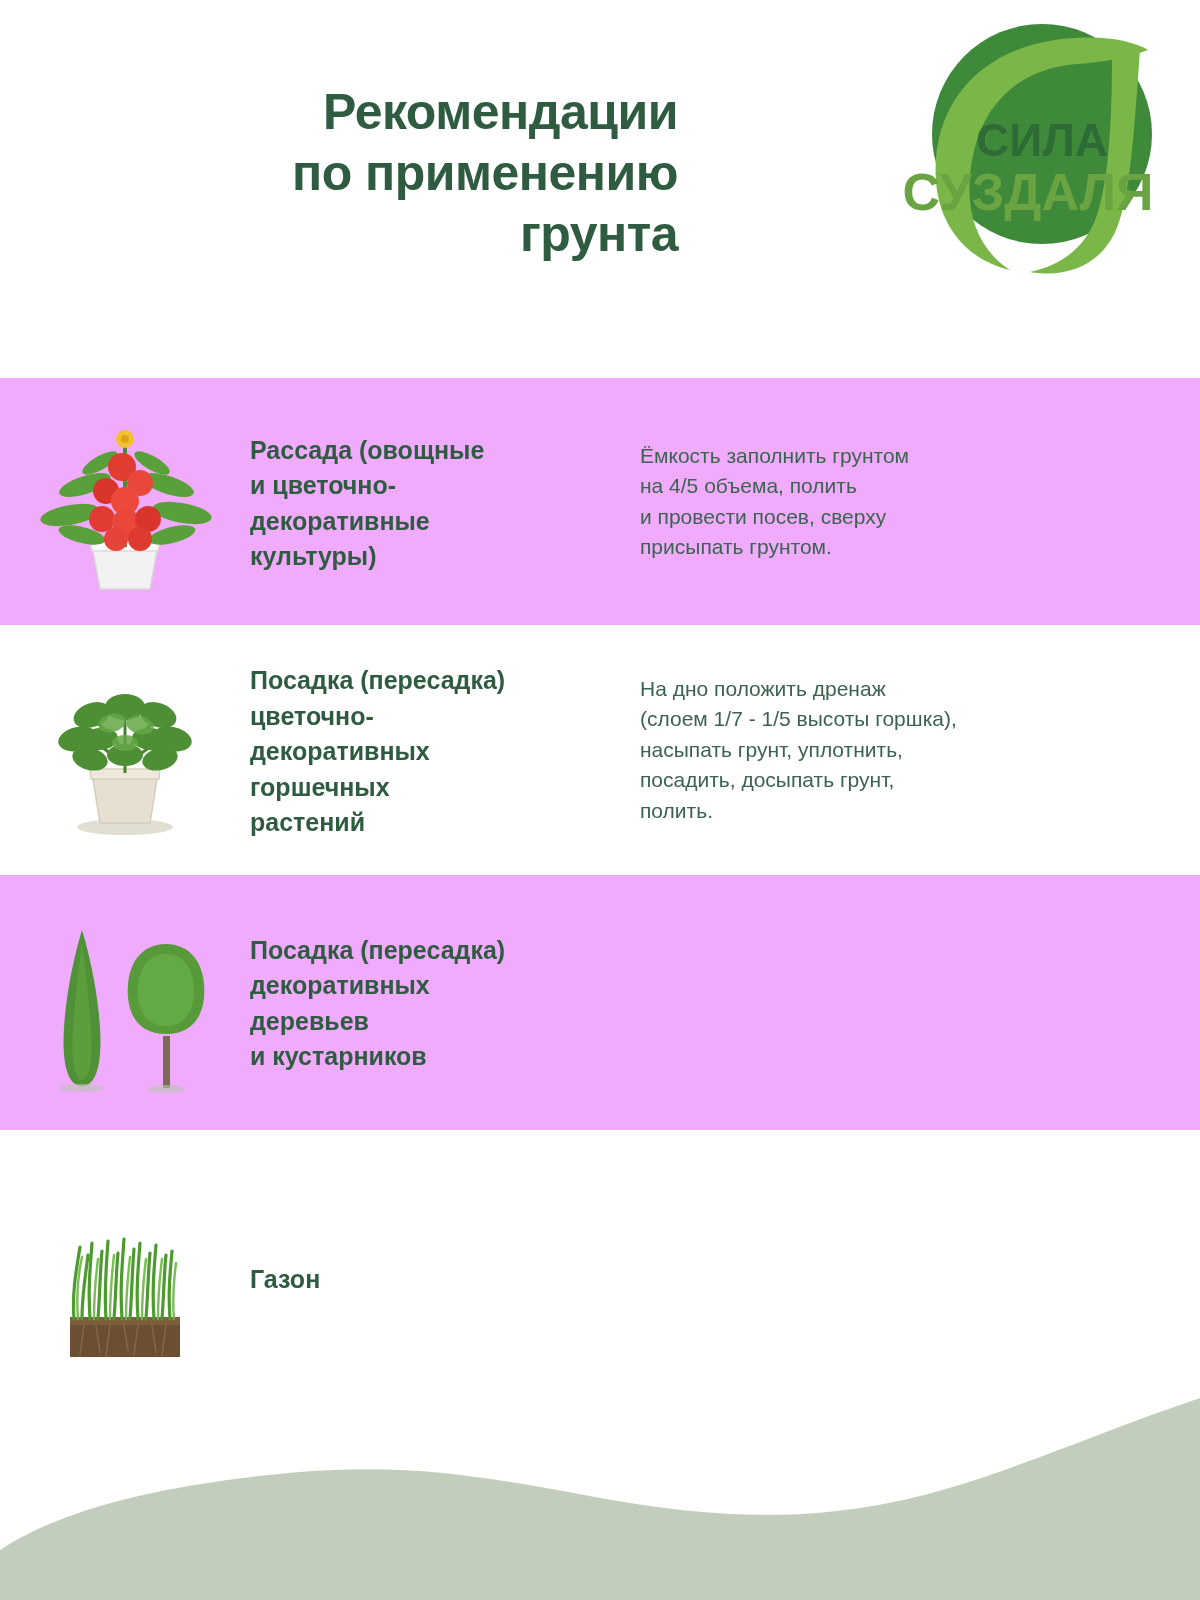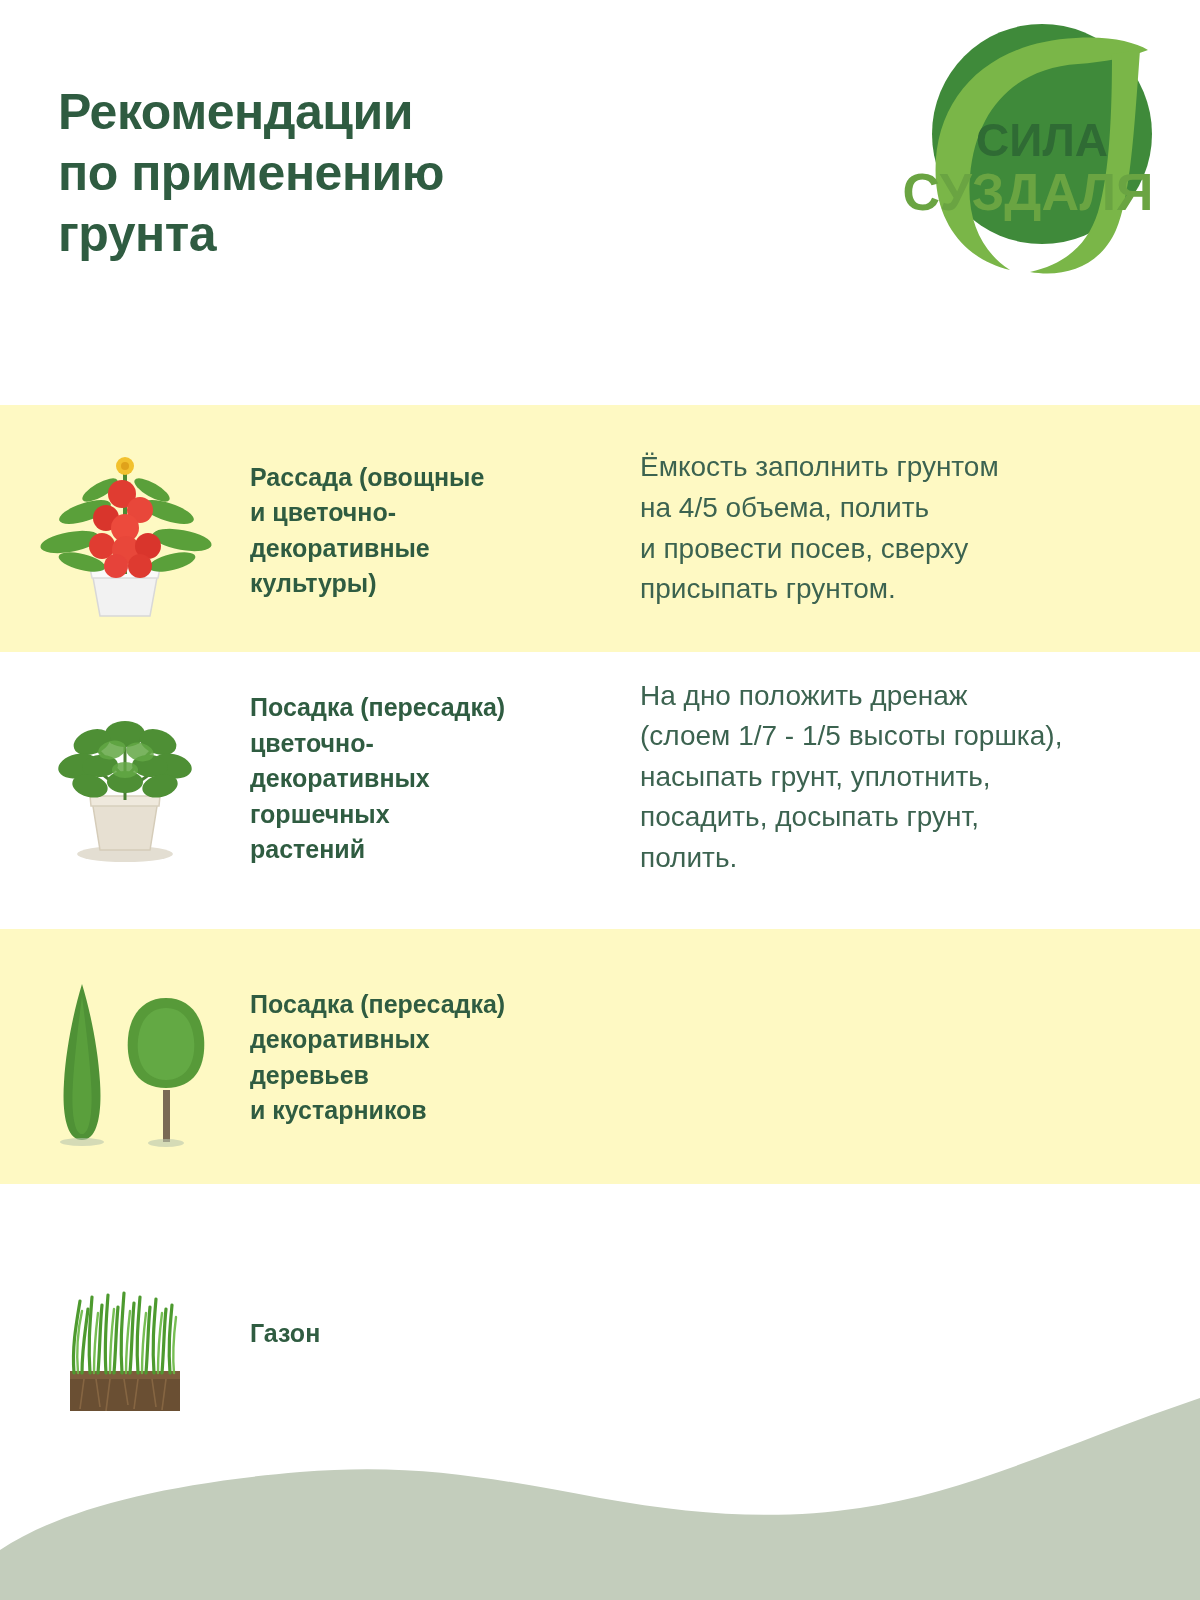--- a/index.html
+++ b/index.html
@@ -36,20 +36,21 @@
     position: absolute;
     left: 58px;
     top: 82px;
     width: 620px;
     font-size: 50px;
     line-height: 1.22;
     font-weight: bold;
     color: #2f5c41;
     letter-spacing: -0.5px;
     white-space: pre-line;
+    text-align: right;
   }
 
   
   .logo {
     position: absolute;
     right: 30px;
     top: 14px;
     width: 280px;
     height: 270px;
   }
@@ -62,21 +63,21 @@
     width: 1200px;
   }
 
   .row {
     position: relative;
     width: 1200px;
     display: flex;
     align-items: center;
     background: #ffffff;
   }
-  .row.shaded { background: #fef9c3; margin-top: 27px; }
+  .row.shaded { background: #f0abfc; }
 
   .row-image {
     width: 250px;
     min-width: 250px;
     height: 100%;
     position: relative;
     display: flex;
     align-items: center;
     justify-content: center;
   }
@@ -87,21 +88,21 @@
     font-size: 25px;
     line-height: 1.42;
     font-weight: bold;
     color: #2f5c41;
     white-space: pre-line;
     padding-right: 18px;
   }
 
   .row-desc {
     flex: 1;
-    font-size: 28px;
+    font-size: 21px;
     line-height: 1.45;
     color: #3c6350;
     white-space: pre-line;
     font-weight: 400;
   }
 
   
   #row-0 { height: 247px; }
   #row-1 { height: 250px; }
   #row-2 { height: 255px; }

